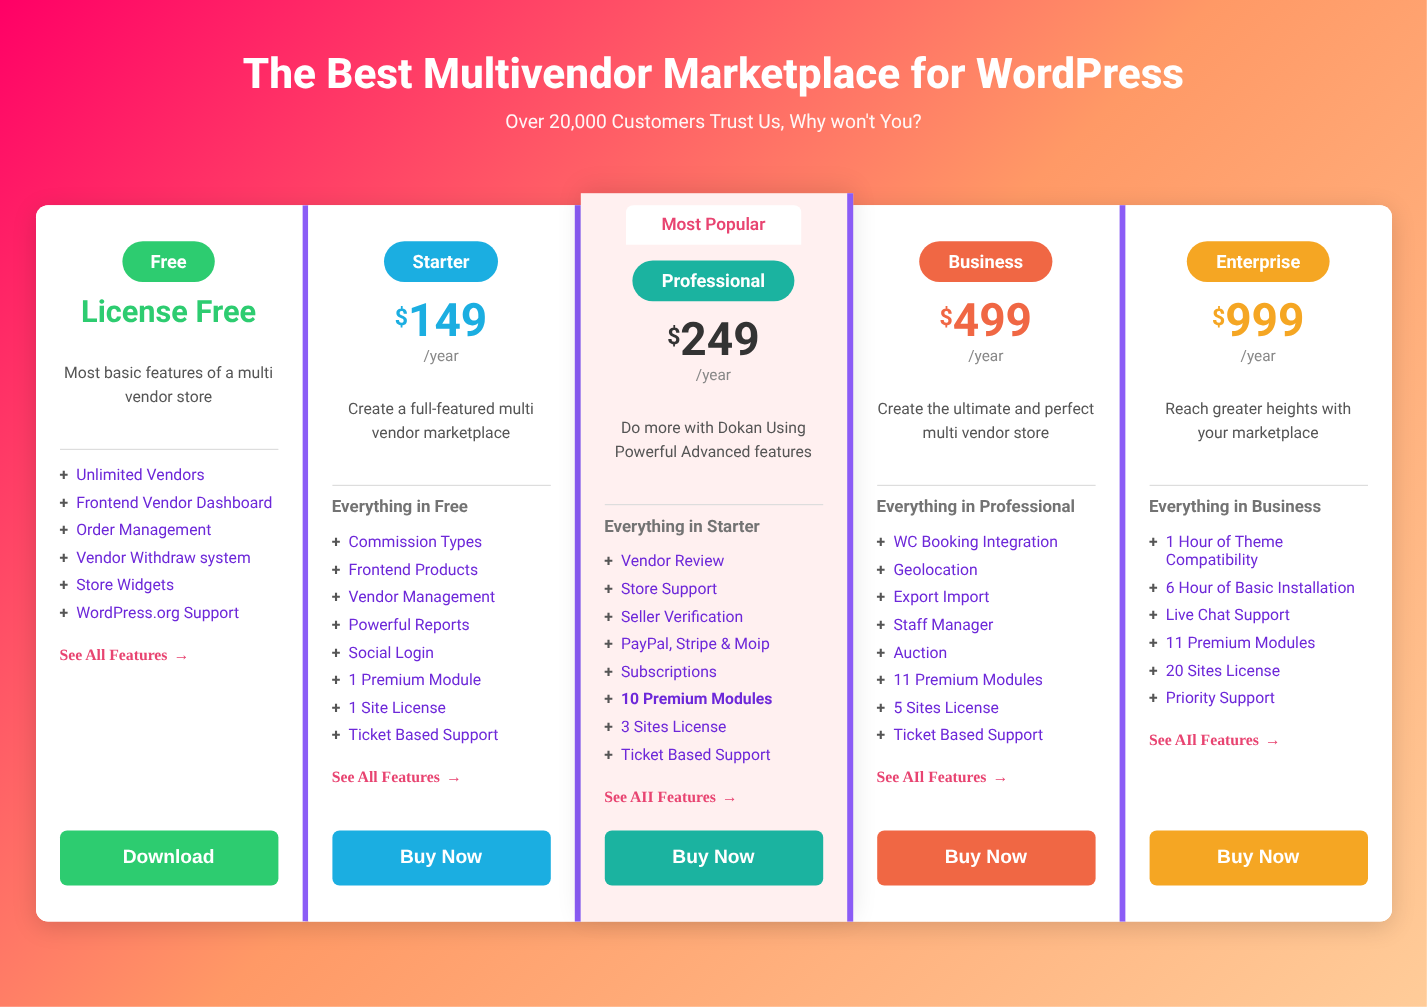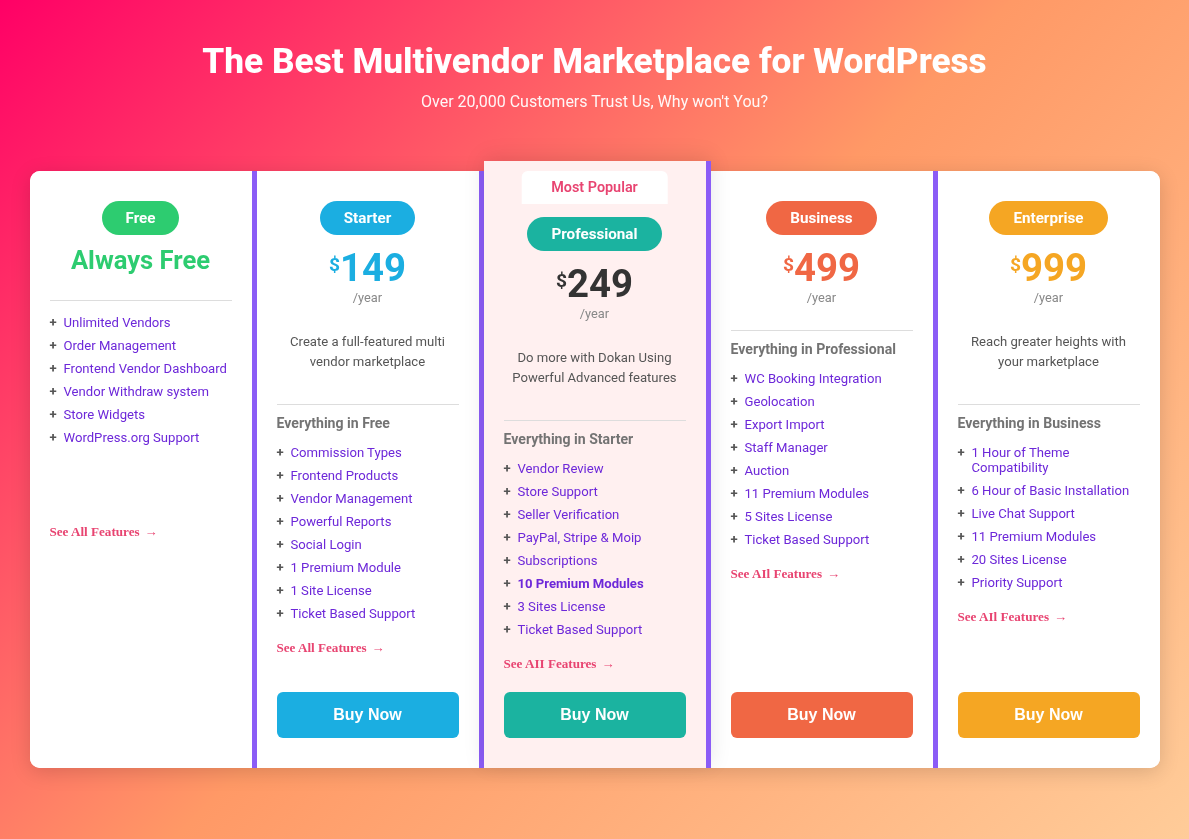--- a/index.html
+++ b/index.html
@@ -203,33 +203,35 @@
 
 <div class="pricing-wrapper">
   <div class="most-popular-badge">Most Popular</div>
   <div class="pricing-cards" id="pricing-cards">
 
   <div class="plan-card">
     <div class="plan-header">
       <div>
         <span class="plan-badge badge-free">Free</span>
       </div>
-      <div class="plan-price-free">Always Free</div>
-    </div>
+      <div class="plan-price-free">License Free</div>
+    </div>
+    <div class="plan-desc">Most basic features of a multi vendor store</div>
     <hr class="divider">
     <ul class="features-list">
           <li>Unlimited Vendors</li>
+          <li>Frontend Vendor Dashboard</li>
           <li>Order Management</li>
-          <li>Frontend Vendor Dashboard</li>
           <li>Vendor Withdraw system</li>
           <li>Store Widgets</li>
           <li>WordPress.org Support</li>
         </ul>
     <a class="see-all">See All Features</a>
     <div class="spacer"></div>
+    <button class="buy-btn btn-free">Download</button>
   </div>
       <div class="plan-card">
     <div class="plan-header">
       <div>
         <span class="plan-badge badge-starter">Starter</span>
       </div>
       <div class="plan-price starter-price"><span class="currency">$</span>149</div>
           <div class="plan-period">/year</div>
     </div>
     <div class="plan-desc">Create a full-featured multi vendor marketplace</div>
@@ -275,20 +277,21 @@
     <button class="buy-btn btn-professional">Buy Now</button>
   </div>
       <div class="plan-card">
     <div class="plan-header">
       <div>
         <span class="plan-badge badge-business">Business</span>
       </div>
       <div class="plan-price business-price"><span class="currency">$</span>499</div>
           <div class="plan-period">/year</div>
     </div>
+    <div class="plan-desc">Create the ultimate and perfect multi vendor store</div>
     <hr class="divider">
     <div class="features-title">Everything in Professional</div>
         <ul class="features-list">
           <li>WC Booking Integration</li>
           <li>Geolocation</li>
           <li>Export Import</li>
           <li>Staff Manager</li>
           <li>Auction</li>
           <li>11 Premium Modules</li>
           <li>5 Sites License</li>

